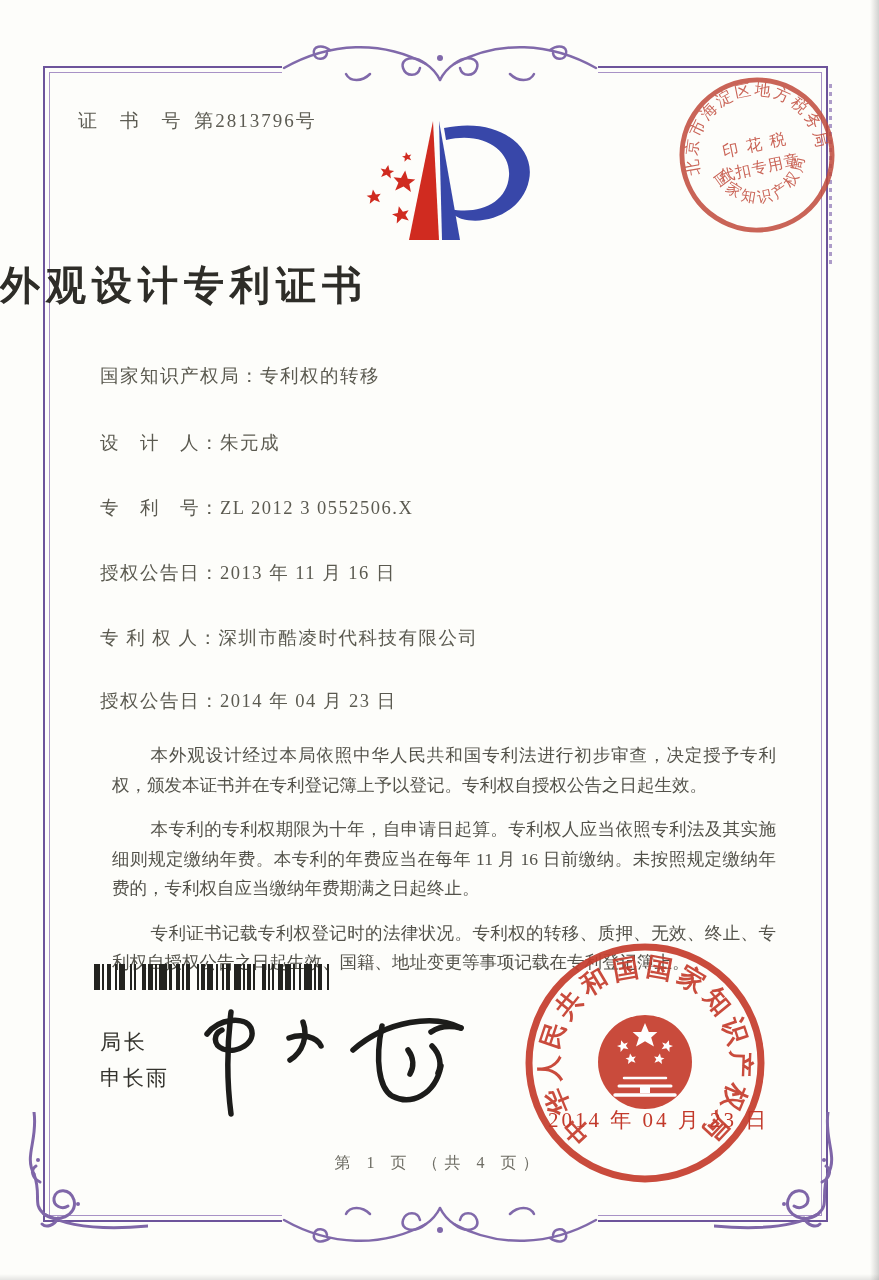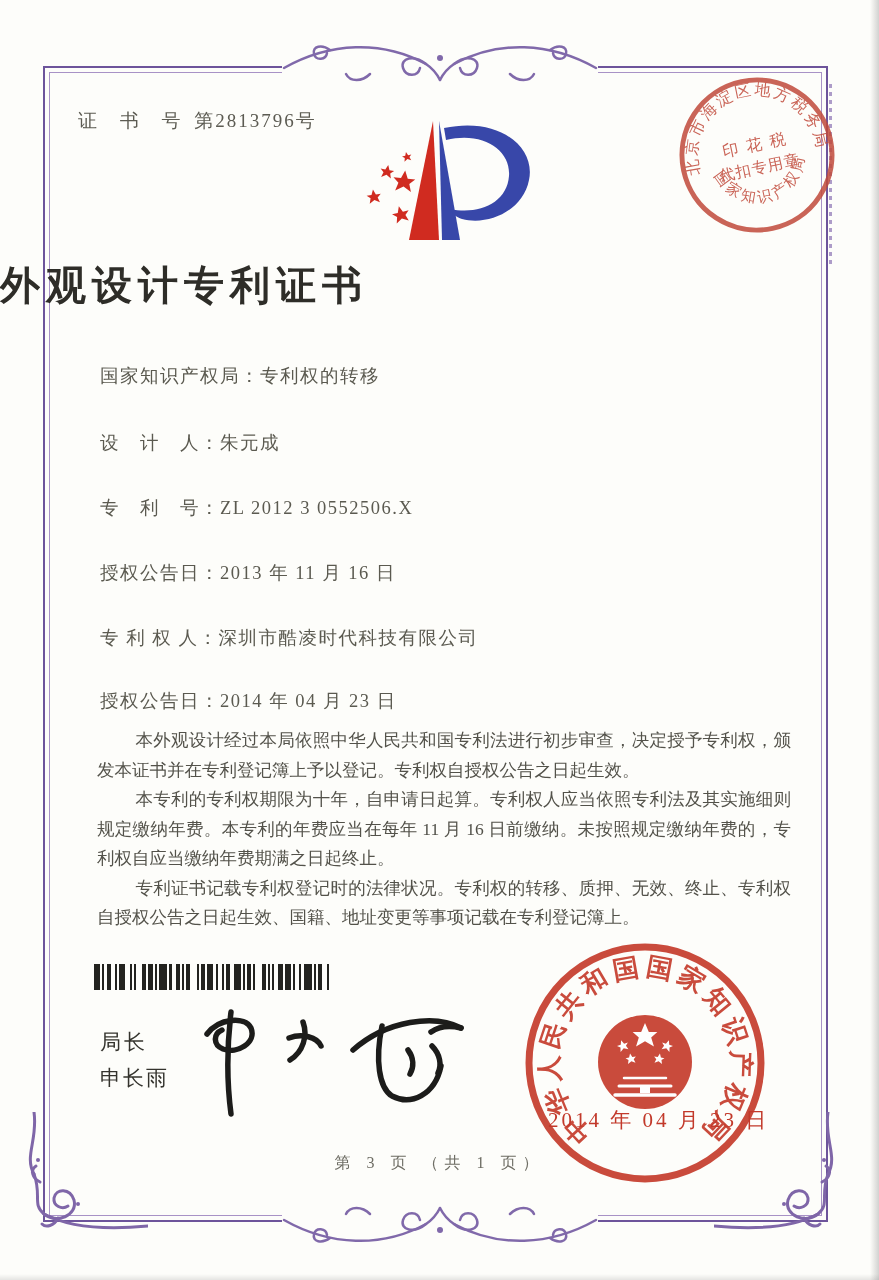--- a/index.html
+++ b/index.html
@@ -25,21 +25,21 @@
   .cert-no .num{letter-spacing:2px;}
   .logo{left:338px;top:118px;width:212px;height:128px;}
   .title{left:0;top:242px;width:100%;font-size:40px;font-weight:600;
     letter-spacing:6px;color:#2e2d28;margin-top:16px;}
   
   .field{left:100px;font-size:18.5px;letter-spacing:1.5px;color:#5b5a50;white-space:nowrap;}
   .f0{top:363px}.f1{top:430px}.f2{top:495px}.f3{top:560px}.f4{top:625px}.f5{top:688px}
   
   .body-text{left:97px;top:726px;width:694px;font-size:17.5px;line-height:29.5px;
     color:#53524a;text-align:justify;}
-  .body-text p{margin:0;text-indent:2.2em;}
+  .body-text p{margin:15px;text-indent:2.2em;}
   
   .barcode{left:94px;top:964px;width:246px;height:26px;font-size:0;white-space:nowrap;overflow:hidden;}
   
   .sig-label{left:100px;top:1028px;font-size:21px;letter-spacing:3px;color:#34332d;}
   .sig-name{left:100px;top:1064px;font-size:21px;letter-spacing:2px;color:#34332d;}
   .sig-script{left:185px;top:998px;width:310px;height:122px;}
   
   .seal{left:520px;top:938px;width:250px;height:250px;opacity:.93;}
   .seal-date{left:548px;top:1106px;font-size:21px;letter-spacing:3px;color:#c2392a;
     white-space:nowrap;z-index:6;}
@@ -209,17 +209,17 @@
         <textPath href="#taxArcTop" startOffset="87">北京市海淀区地方税务局</textPath>
       </text>
       <text font-size="15" letter-spacing="3" fill="#c14a3b">
         <textPath href="#taxArcBot" startOffset="11">国家知识产权局</textPath>
       </text>
       <text x="81" y="76" text-anchor="middle" font-size="16" letter-spacing="2" fill="#c14a3b">印 花 税</text>
       <text x="81" y="99" text-anchor="middle" font-size="15.5" letter-spacing="1" fill="#c14a3b">代扣专用章</text>
     </svg>
   </div>
 
-  <div class="abs footer">第 3 页 （共 1 页）</div>
+  <div class="abs footer">第 1 页 （共 4 页）</div>
 
   <div class="scan-edge-r"></div>
   <div class="scan-edge-b"></div>
 </div>
 
 </body></html>

